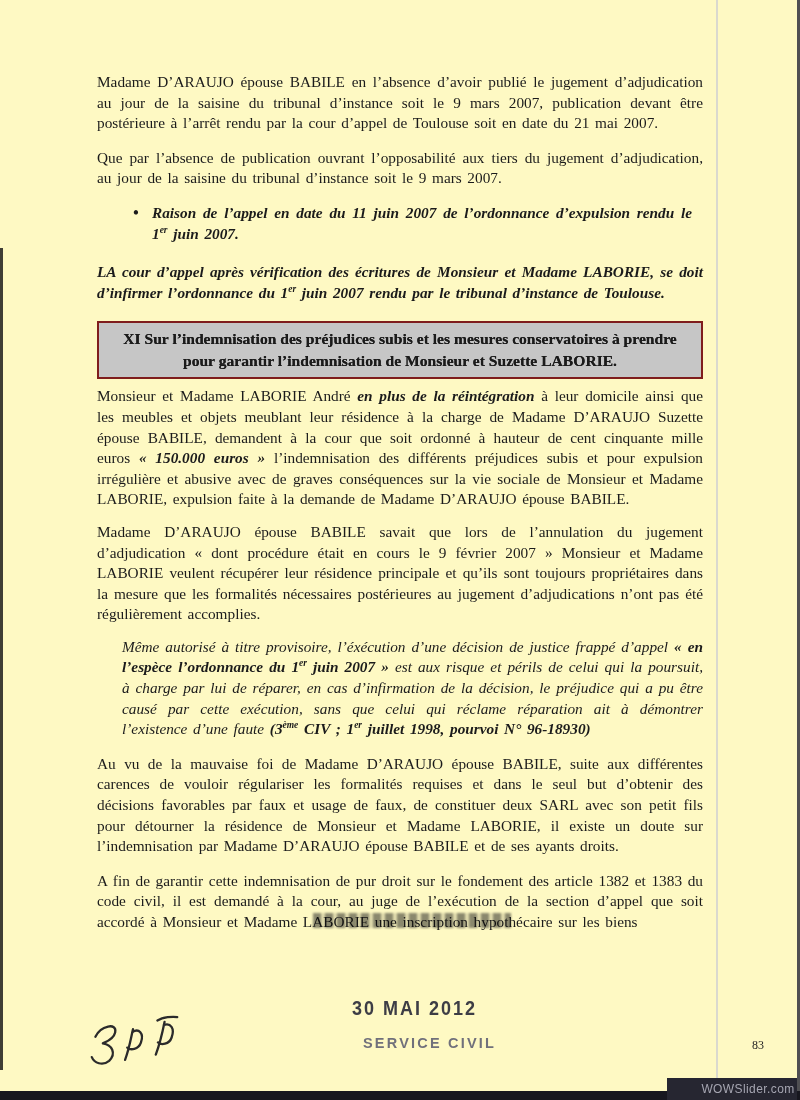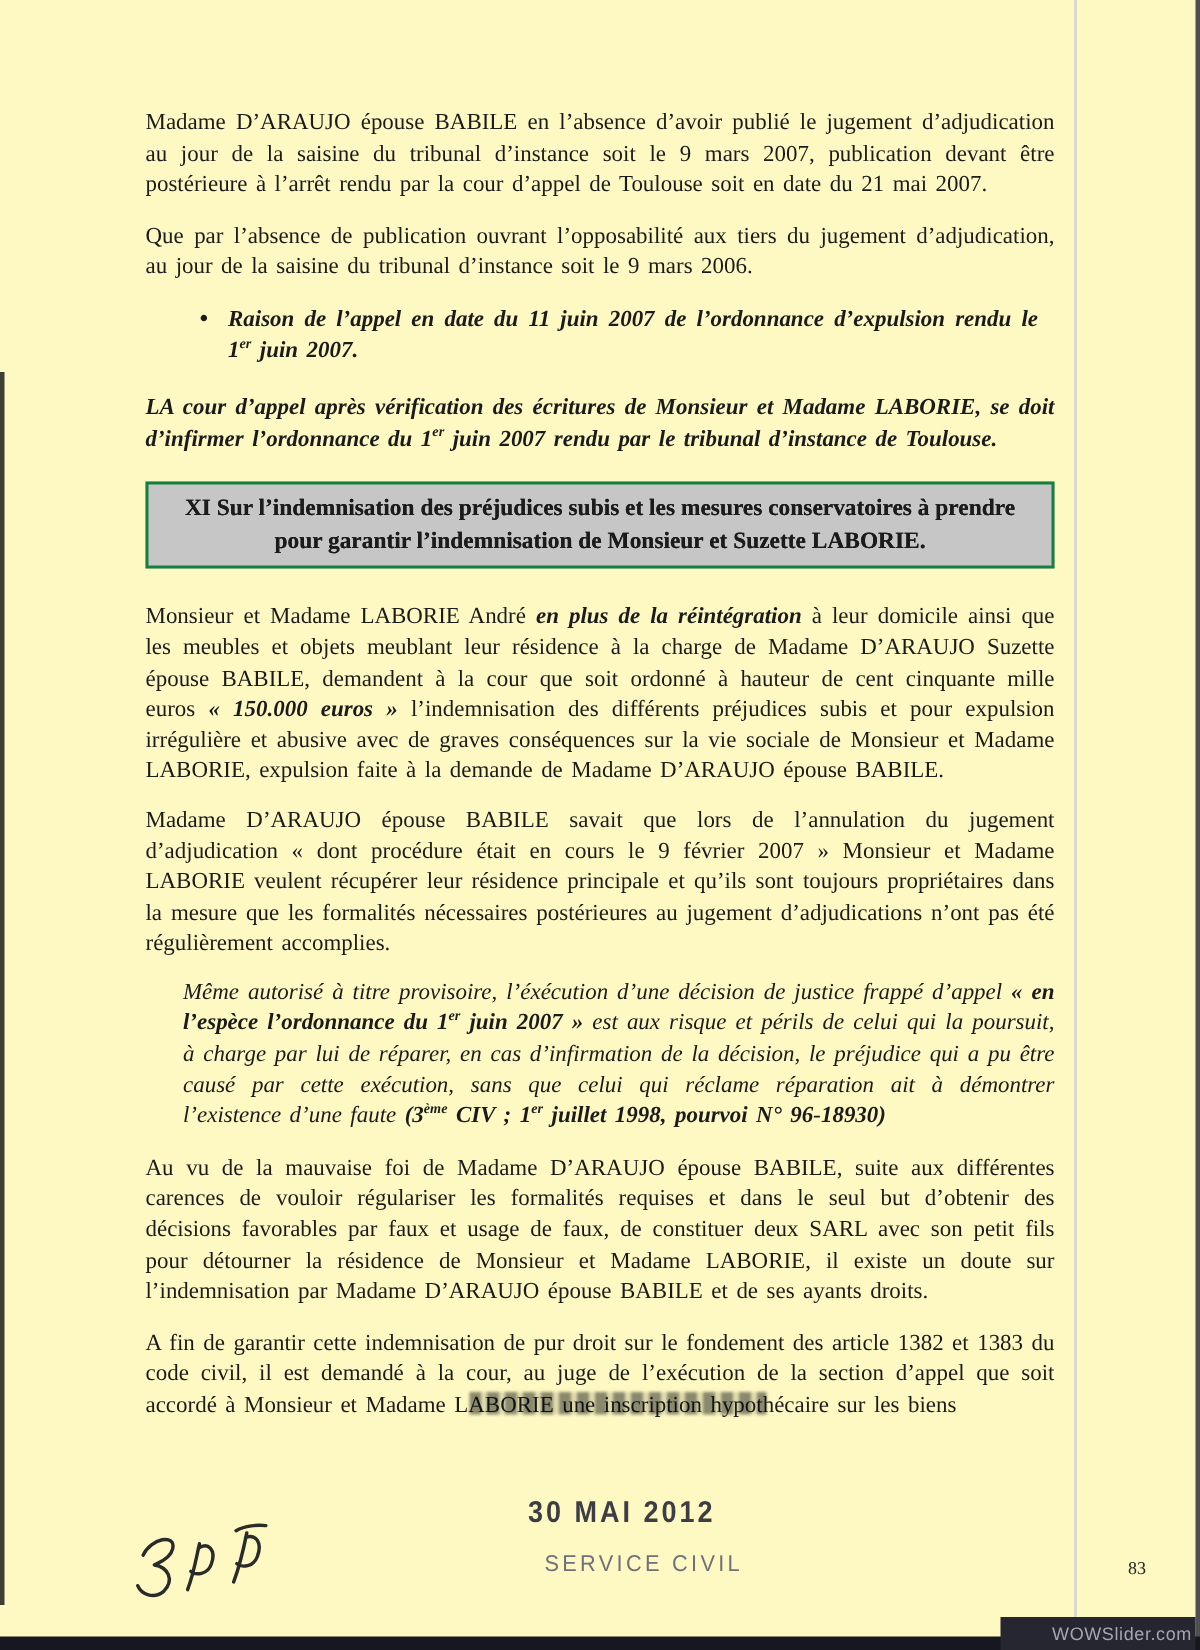--- a/index.html
+++ b/index.html
@@ -21,33 +21,33 @@
   .para{margin:0;text-align:justify;font-size:15.3px;line-height:20.6px;word-spacing:.12em;}
   .mb12{margin-bottom:12px;}.mb14{margin-bottom:14px;}.mb18{margin-bottom:18px;}
   .bi{font-weight:bold;font-style:italic;}
   .it{font-style:italic;margin-left:25px;}
   .b{font-weight:bold;}
   .i{font-style:italic;}
   sup{font-size:.62em;line-height:0;}
   .bullet{position:relative;margin-left:34px;padding-left:21px;width:540px;}
   .bullet::before{content:"\2022";position:absolute;left:2px;top:0;font-weight:bold;font-size:16px;}
   .section-box{
-    margin:10px 0 22px;padding:5px 8px 6px;background:#c6c6c6;border:2px solid #15803d;
+    margin:10px 0 7px;padding:5px 8px 6px;background:#c6c6c6;border:2px solid #7f1d1d;
     text-align:center;font-weight:bold;font-size:15.6px;line-height:21.5px;
     text-shadow:0 0 .4px #222;
   }
   
   .stamp-date{
     position:absolute;left:352px;top:998px;font-family:"Liberation Sans",sans-serif;
     font-size:18px;font-weight:600;color:#3d3d45;letter-spacing:2px;
     transform:scaleY(1.12);filter:blur(.3px);white-space:nowrap;
   }
   .stamp-service{
     position:absolute;left:363px;top:1035px;font-family:"Liberation Sans",sans-serif;
-    font-size:14.5px;font-weight:400;color:#70707b;letter-spacing:2.2px;
+    font-size:14.5px;font-weight:700;color:#70707b;letter-spacing:2.2px;
     transform:scaleY(1.05);filter:blur(.3px);white-space:nowrap;
   }
   .overprint{
     position:absolute;left:216px;top:42px;width:198px;height:15px;
     background:repeating-linear-gradient(90deg,rgba(24,24,30,.5) 0 8px,rgba(24,24,30,.12) 8px 12px);
     filter:blur(1px);mix-blend-mode:multiply;
   }
   .rel{position:relative;}
   .handwriting{position:absolute;left:86px;top:1016px;transform:rotate(-4deg);}
   .handwriting path{stroke:#2b2b2b;stroke-width:2.3;fill:none;stroke-linecap:round;stroke-linejoin:round;}
@@ -59,21 +59,21 @@
 <div class="page">
 
   <div class="artifact-left"></div>
   <div class="paper-edge"></div>
   <div class="artifact-right"></div>
 
   <div class="content">
 
     <p class="para mb14"><span>Madame D’ARAUJO épouse BABILE en l’absence d’avoir publié le jugement d’adjudication au jour de la saisine du tribunal d’instance soit le 9 mars 2007, publication devant être postérieure à l’arrêt rendu par la cour d’appel de Toulouse soit en date du 21 mai 2007.</span></p>
 
-    <p class="para mb14"><span>Que par l’absence de publication ouvrant l’opposabilité aux tiers du jugement d’adjudication, au jour de la saisine du tribunal d’instance soit le 9 mars 2006.</span></p>
+    <p class="para mb14"><span>Que par l’absence de publication ouvrant l’opposabilité aux tiers du jugement d’adjudication, au jour de la saisine du tribunal d’instance soit le 9 mars 2007.</span></p>
 
 
     <p class="para bi bullet mb18"><span>Raison de l’appel en date du 11 juin 2007 de l’ordonnance d’expulsion rendu le 1</span><sup>er</sup><span> juin 2007.</span></p>
 
     <p class="para bi mb18"><span>LA cour d’appel après vérification des écritures de Monsieur et Madame LABORIE, se doit d’infirmer l’ordonnance du 1</span><sup>er</sup><span> juin 2007 rendu par le tribunal d’instance de Toulouse.</span></p>
 
     <div class="section-box">
       <div>XI Sur l’indemnisation des préjudices subis et les mesures conservatoires à prendre</div>
       <div>pour garantir l’indemnisation de Monsieur et Suzette LABORIE.</div>
     </div>

